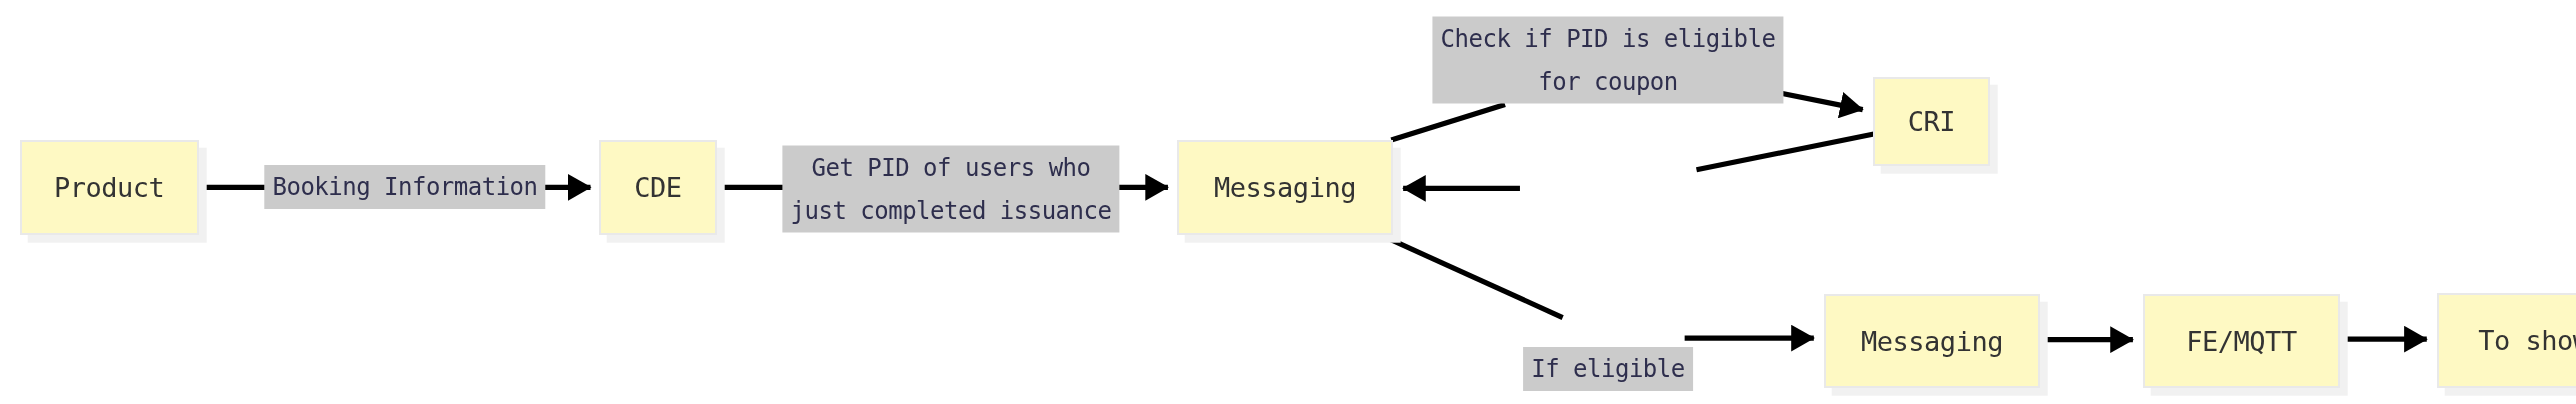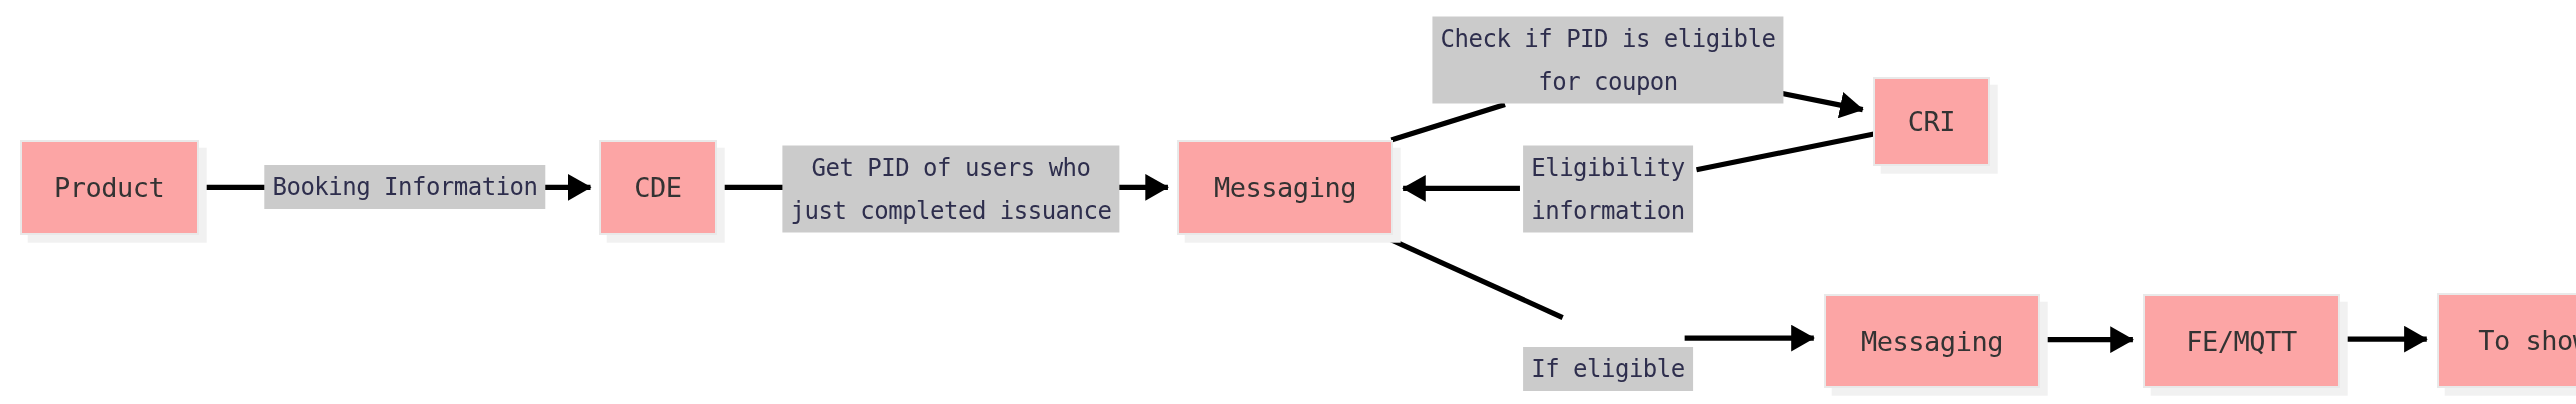--- a/index.html
+++ b/index.html
@@ -21,21 +21,21 @@
     height: 404px;
   }
   .edges-layer {
     position: absolute;
     left: 0; top: 0;
     z-index: 1;
   }
   .node {
     position: absolute;
     box-sizing: border-box;
-    background: #fca5a5;
+    background: #fef9c3;
     border: 2.6px solid #e9e9e9;
     box-shadow: 7.7px 7.7px 0 0 #f1f1f1;
     display: flex;
     align-items: center;
     justify-content: center;
     z-index: 2;
   }
   .node .node-label {
     font-size: 27px;
     font-weight: 500;
@@ -126,19 +126,17 @@
   </div>
 
   <div class="edge-label" id="el-booking">Booking Information</div>
 
   <div class="edge-label" id="el-getpid">Get PID of users who
 just completed issuance</div>
 
   <div class="edge-label" id="el-check">Check if PID is eligible
 for coupon</div>
 
-  <div class="edge-label" id="el-elig">Eligibility
-information</div>
 
   <div class="edge-label" id="el-ifelig">If eligible</div>
 
 </div>
 
 
 </body></html>

